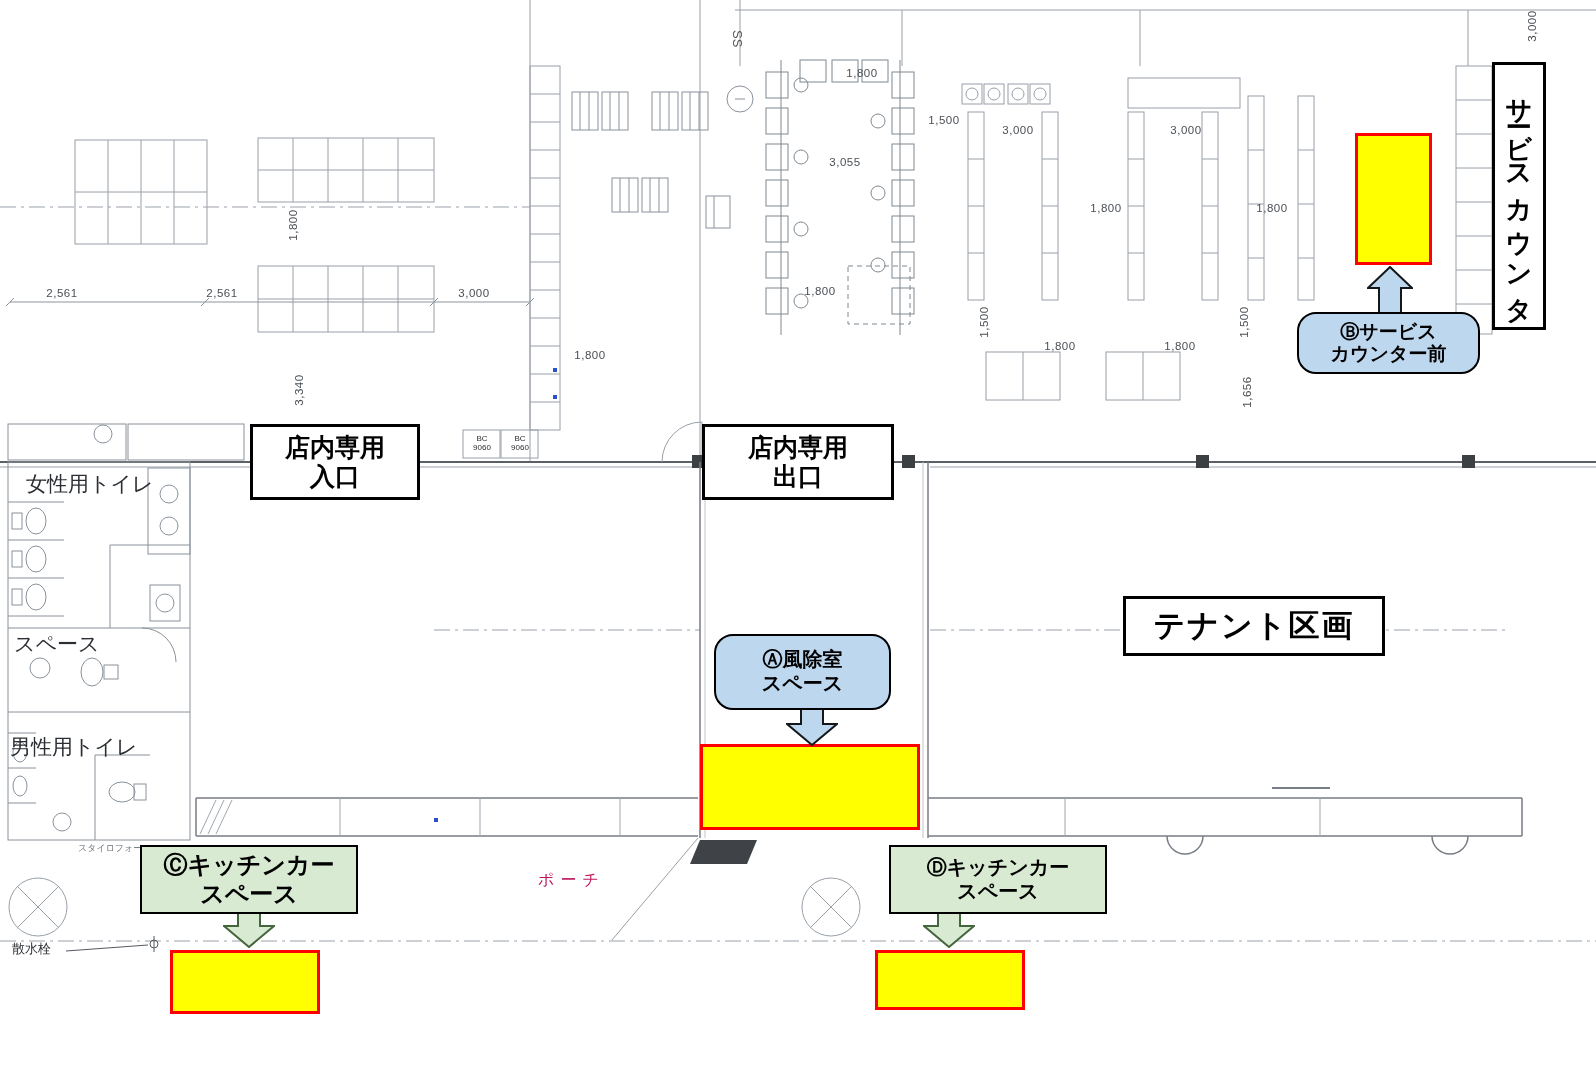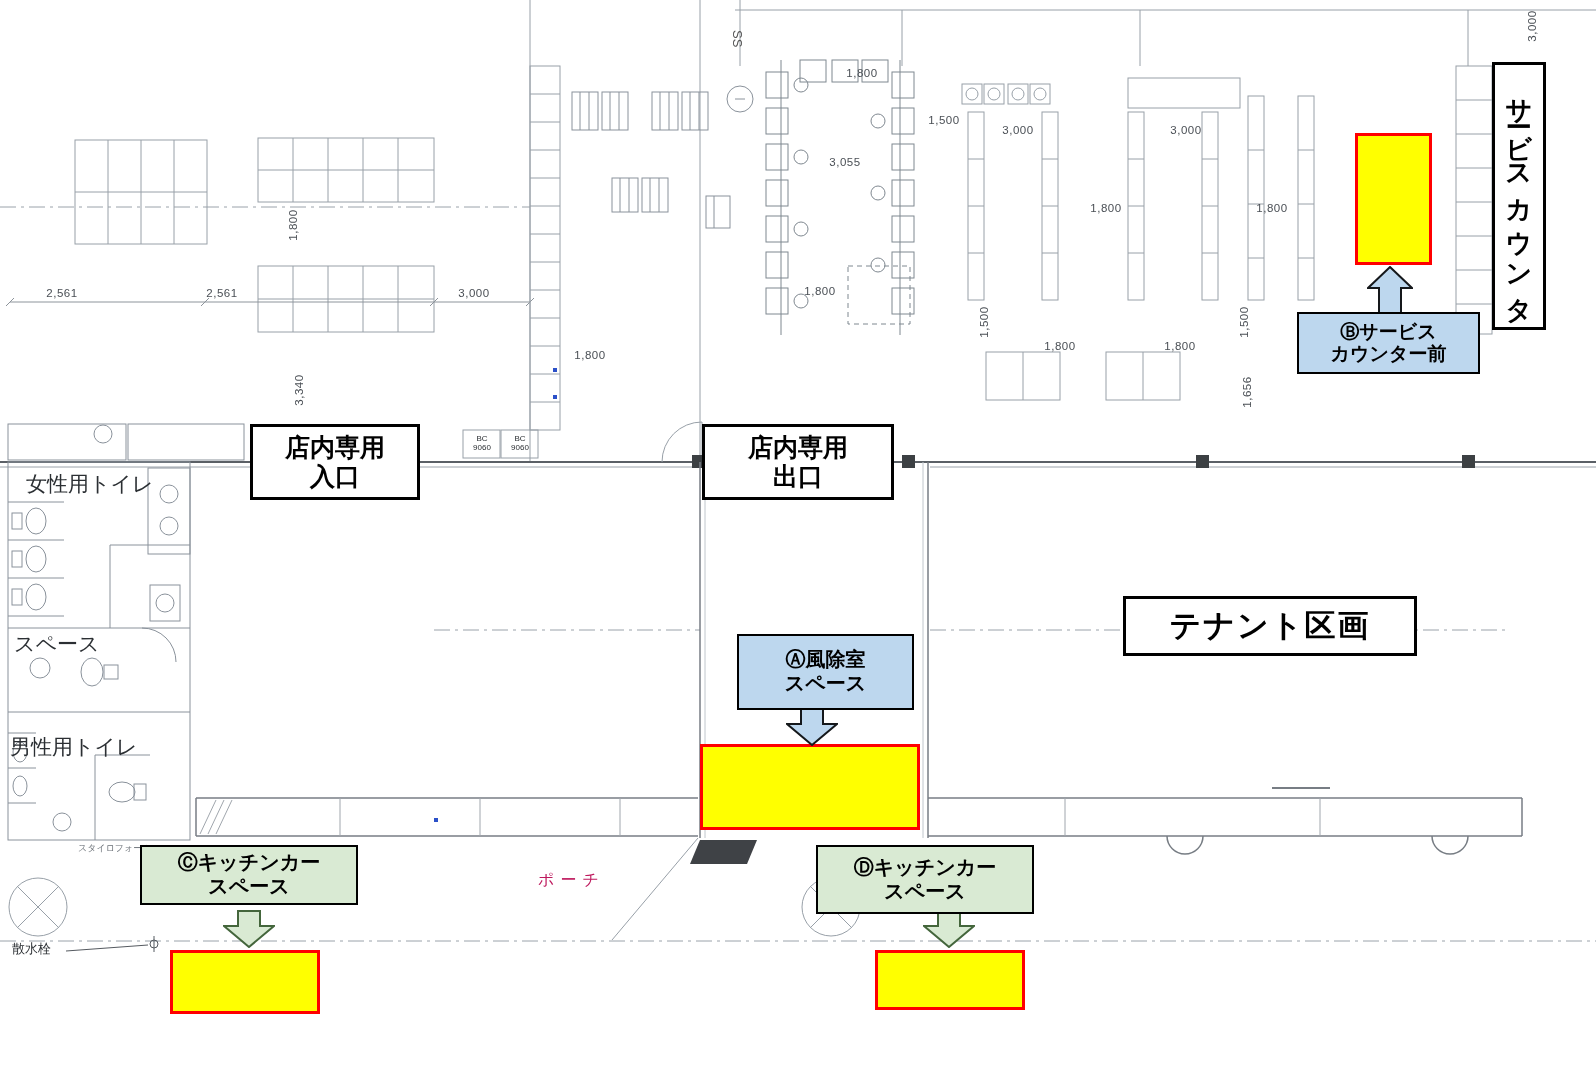--- a/index.html
+++ b/index.html
@@ -12,21 +12,21 @@
   body{width:1596px;height:1069px;position:relative;overflow:hidden;
        font-family:"Liberation Sans",sans-serif;}
   .stage{position:absolute;inset:0;}
   svg.plan{position:absolute;left:0;top:0;}
   .hl{position:absolute;box-sizing:border-box;background:var(--highlight-fill);
       border:3px solid var(--highlight-border);}
   .label-box{position:absolute;box-sizing:border-box;background:#fff;
       border:3px solid #000;display:flex;flex-direction:column;align-items:center;
       justify-content:center;text-align:center;font-weight:bold;color:#000;line-height:1.18;}
   .label-box.thin{border-width:2px;}
-  .label-box.blue{background:var(--blue-label);}
+  .label-box.blue{background:var(--blue-label);border-radius:19px;}
   .label-box.green{background:var(--green-label);}
   .label-box.noborder{border:none;}
   .label-box.vert{writing-mode:vertical-rl;letter-spacing:3px;}
   .arrow{position:absolute;}
   .dim{position:absolute;font-size:11.5px;color:#4a4f55;white-space:nowrap;
        transform:translate(-50%,-50%);letter-spacing:.5px;}
   .dim.v{transform:translate(-50%,-50%) rotate(-90deg);}
   .plan-text{position:absolute;color:#2b2f33;white-space:pre-line;}
   .plan-text.rot{transform:rotate(90deg);transform-origin:left top;}
 </style>
@@ -382,33 +382,33 @@
   <div class="label-box" style="left:250px;top:424px;width:170px;height:76px;font-size:25px">
     <span>店内専用</span>
     <span>入口</span>
   </div>
 
   <div class="label-box" style="left:702px;top:424px;width:192px;height:76px;font-size:25px">
     <span>店内専用</span>
     <span>出口</span>
   </div>
 
-  <div class="label-box" style="left:1123px;top:596px;width:294px;height:60px;font-size:31px;letter-spacing:2px">
+  <div class="label-box" style="left:1123px;top:596px;width:262px;height:60px;font-size:31px;letter-spacing:2px">
     <span>テナント区画</span>
   </div>
 
-  <div class="label-box blue thin" style="left:737px;top:634px;width:177px;height:76px;font-size:20px">
+  <div class="label-box blue thin" style="left:714px;top:634px;width:177px;height:76px;font-size:20px">
     <span>Ⓐ風除室</span>
     <span>スペース</span>
   </div>
 
 
-  <div class="label-box green thin" style="left:140px;top:845px;width:218px;height:60px;font-size:20px">
+  <div class="label-box green thin" style="left:140px;top:845px;width:218px;height:69px;font-size:24px">
     <span>Ⓒキッチンカー</span>
     <span>スペース</span>
   </div>
 
-  <div class="label-box green thin" style="left:816px;top:845px;width:218px;height:69px;font-size:20px">
+  <div class="label-box green thin" style="left:889px;top:845px;width:218px;height:69px;font-size:20px">
     <span>Ⓓキッチンカー</span>
     <span>スペース</span>
   </div>
 
 </div>
 
 </body></html>

